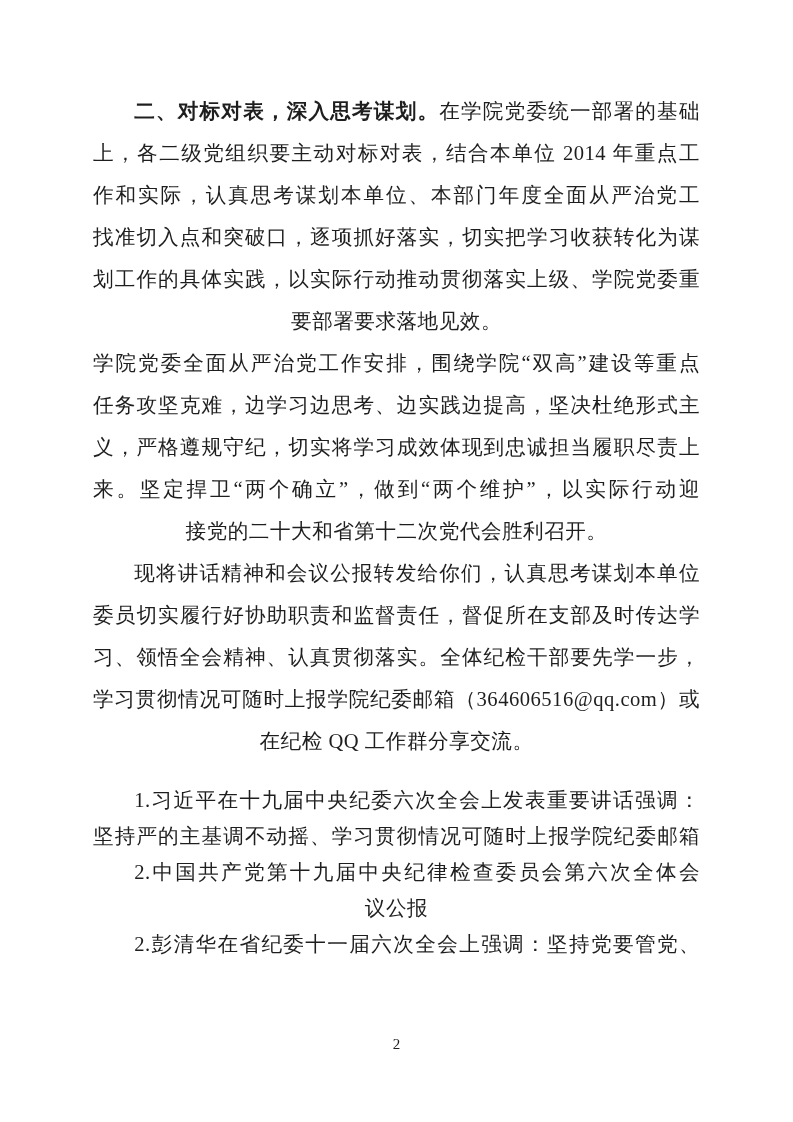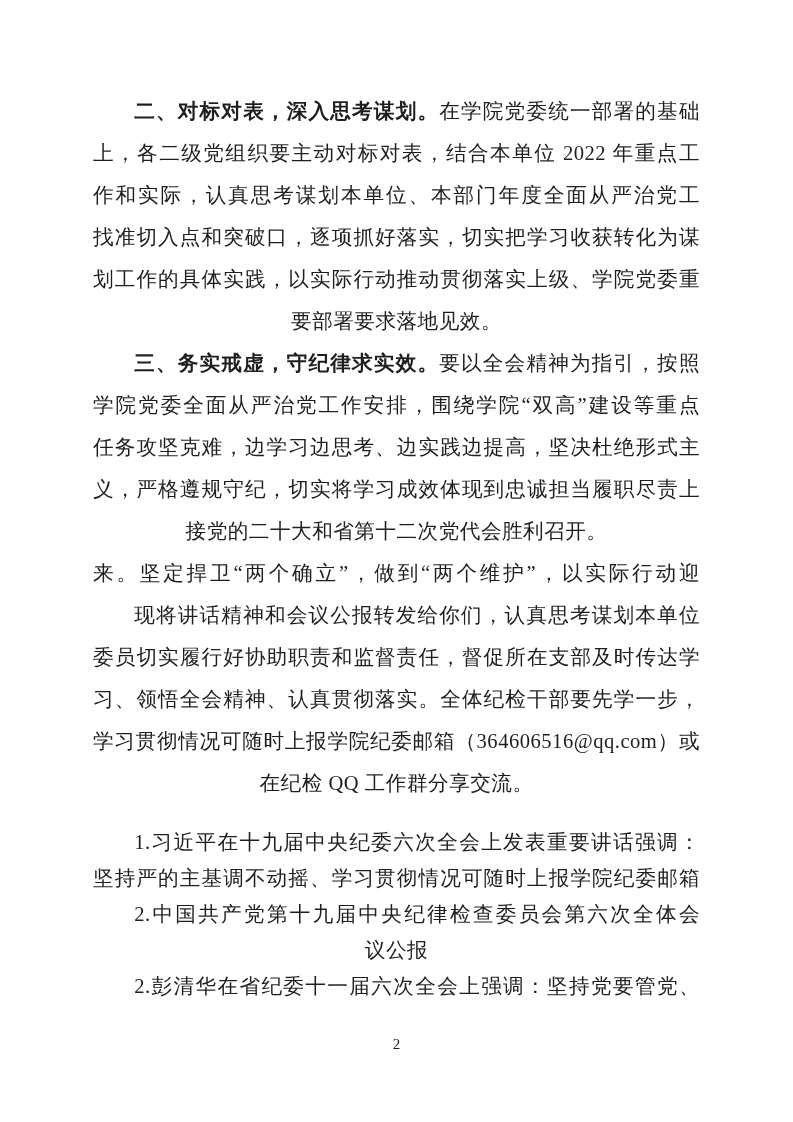--- a/index.html
+++ b/index.html
@@ -52,32 +52,31 @@
     font-family: "Liberation Serif", "DejaVu Serif", serif;
   }
 </style>
 </head>
 <body>
 
 <div class="page">
   <div class="content">
 
     <div class="line justify indent"><span class="lead">二、对标对表，深入思考谋划。</span><span>在学院党委统一部署的基础</span></div>
-    <div class="line justify"><span>上，各二级党组织要主动对标对表，结合本单位 2022 年重点工</span></div>
+    <div class="line justify"><span>上，各二级党组织要主动对标对表，结合本单位 2014 年重点工</span></div>
     <div class="line justify"><span>作和实际，认真思考谋划本单位、本部门年度全面从严治党工作，</span></div>
     <div class="line justify"><span>找准切入点和突破口，逐项抓好落实，切实把学习收获转化为谋</span></div>
     <div class="line justify"><span>划工作的具体实践，以实际行动推动贯彻落实上级、学院党委重</span></div>
     <div class="line"><span>要部署要求落地见效。</span></div>
 
-    <div class="line justify indent"><span class="lead">三、务实戒虚，守纪律求实效。</span><span>要以全会精神为指引，按照</span></div>
     <div class="line justify"><span>学院党委全面从严治党工作安排，围绕学院“双高”建设等重点</span></div>
     <div class="line justify"><span>任务攻坚克难，边学习边思考、边实践边提高，坚决杜绝形式主</span></div>
     <div class="line justify"><span>义，严格遵规守纪，切实将学习成效体现到忠诚担当履职尽责上</span></div>
+    <div class="line justify"><span>来。坚定捍卫“两个确立”，做到“两个维护”，以实际行动迎</span></div>
     <div class="line"><span>接党的二十大和省第十二次党代会胜利召开。</span></div>
-    <div class="line justify"><span>来。坚定捍卫“两个确立”，做到“两个维护”，以实际行动迎</span></div>
 
     <div class="line justify indent"><span>现将讲话精神和会议公报转发给你们，认真思考谋划本单位</span></div>
     <div class="line justify"><span>委员切实履行好协助职责和监督责任，督促所在支部及时传达学</span></div>
     <div class="line justify"><span>习、领悟全会精神、认真贯彻落实。全体纪检干部要先学一步，</span></div>
     <div class="line justify"><span>学习贯彻情况可随时上报学院纪委邮箱（364606516@qq.com）或</span></div>
     <div class="line"><span>在纪检 QQ 工作群分享交流。</span></div>
 
     <div class="section-gap"></div>
 
     <div class="att">

